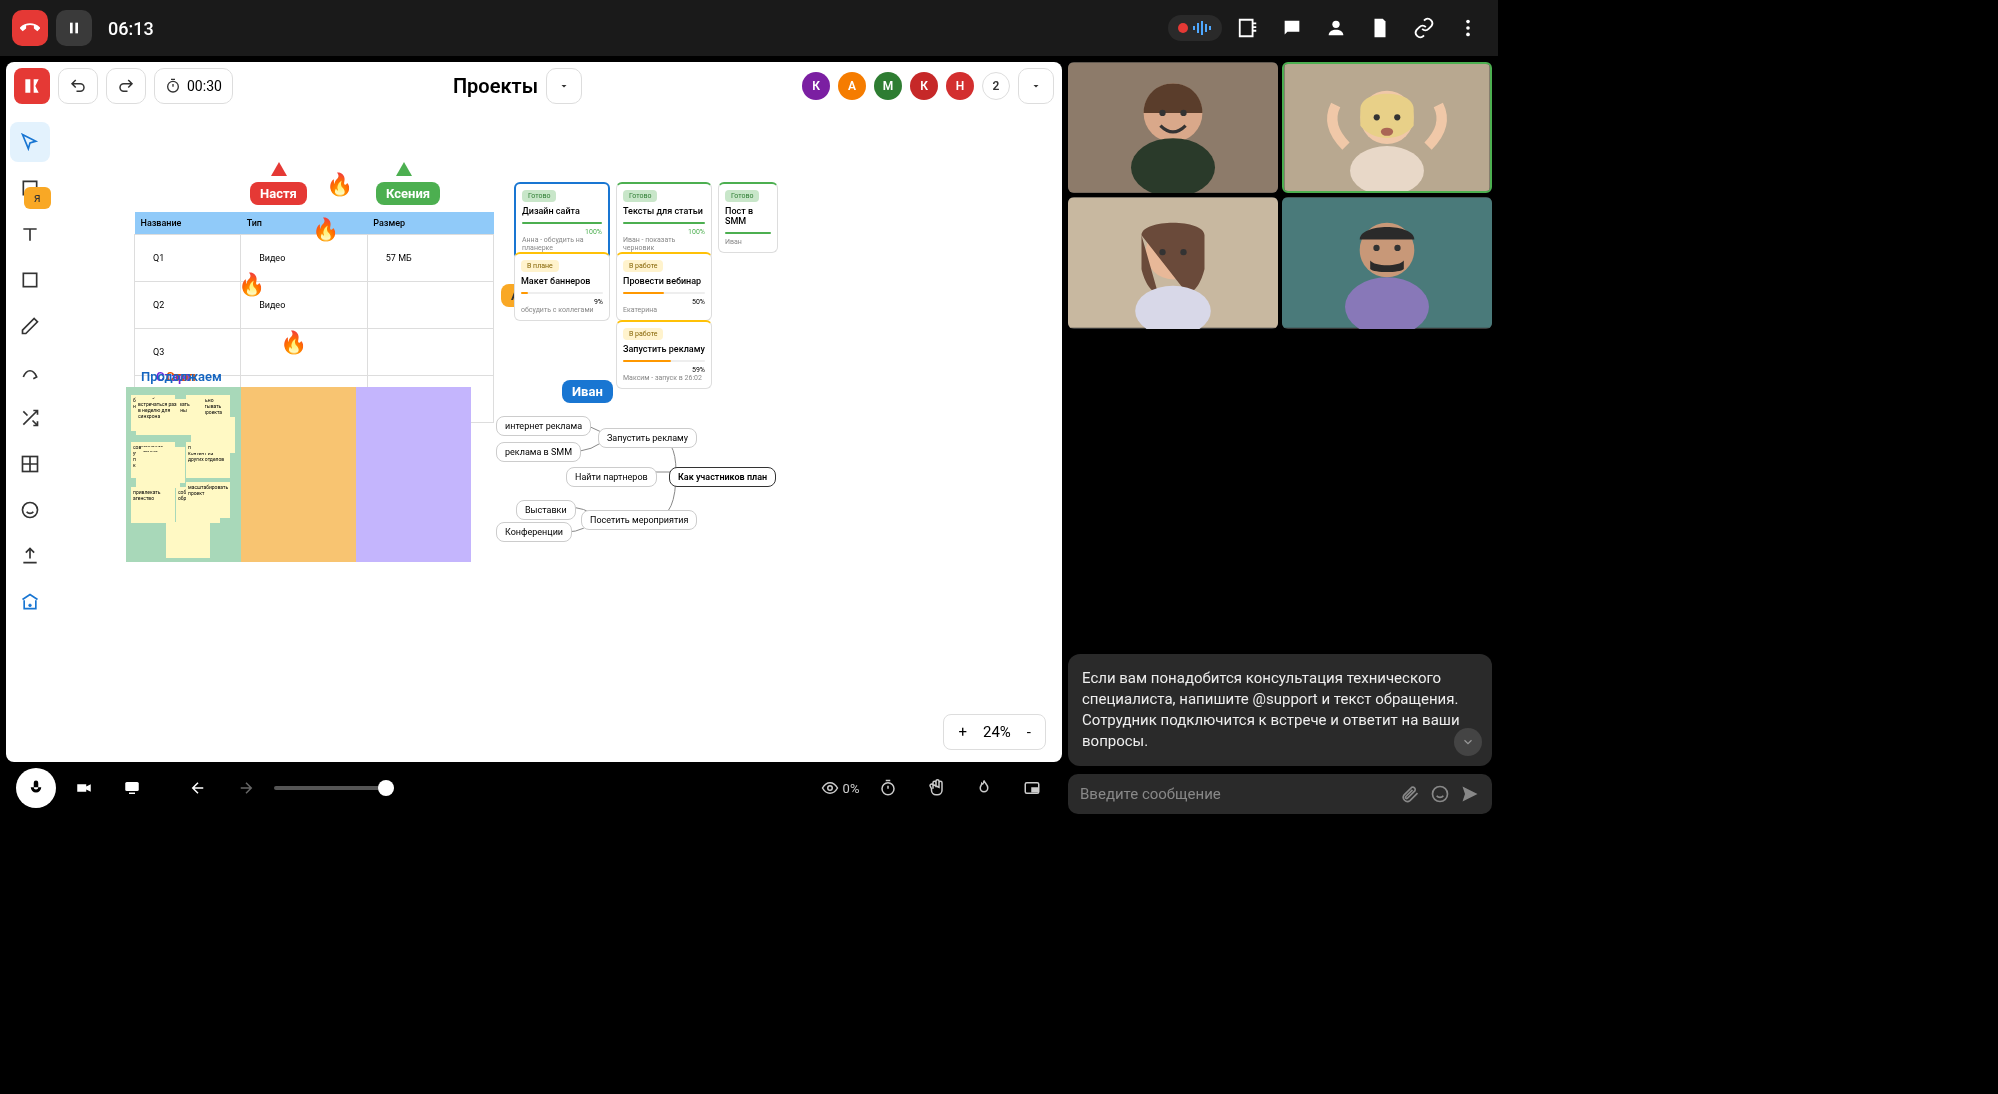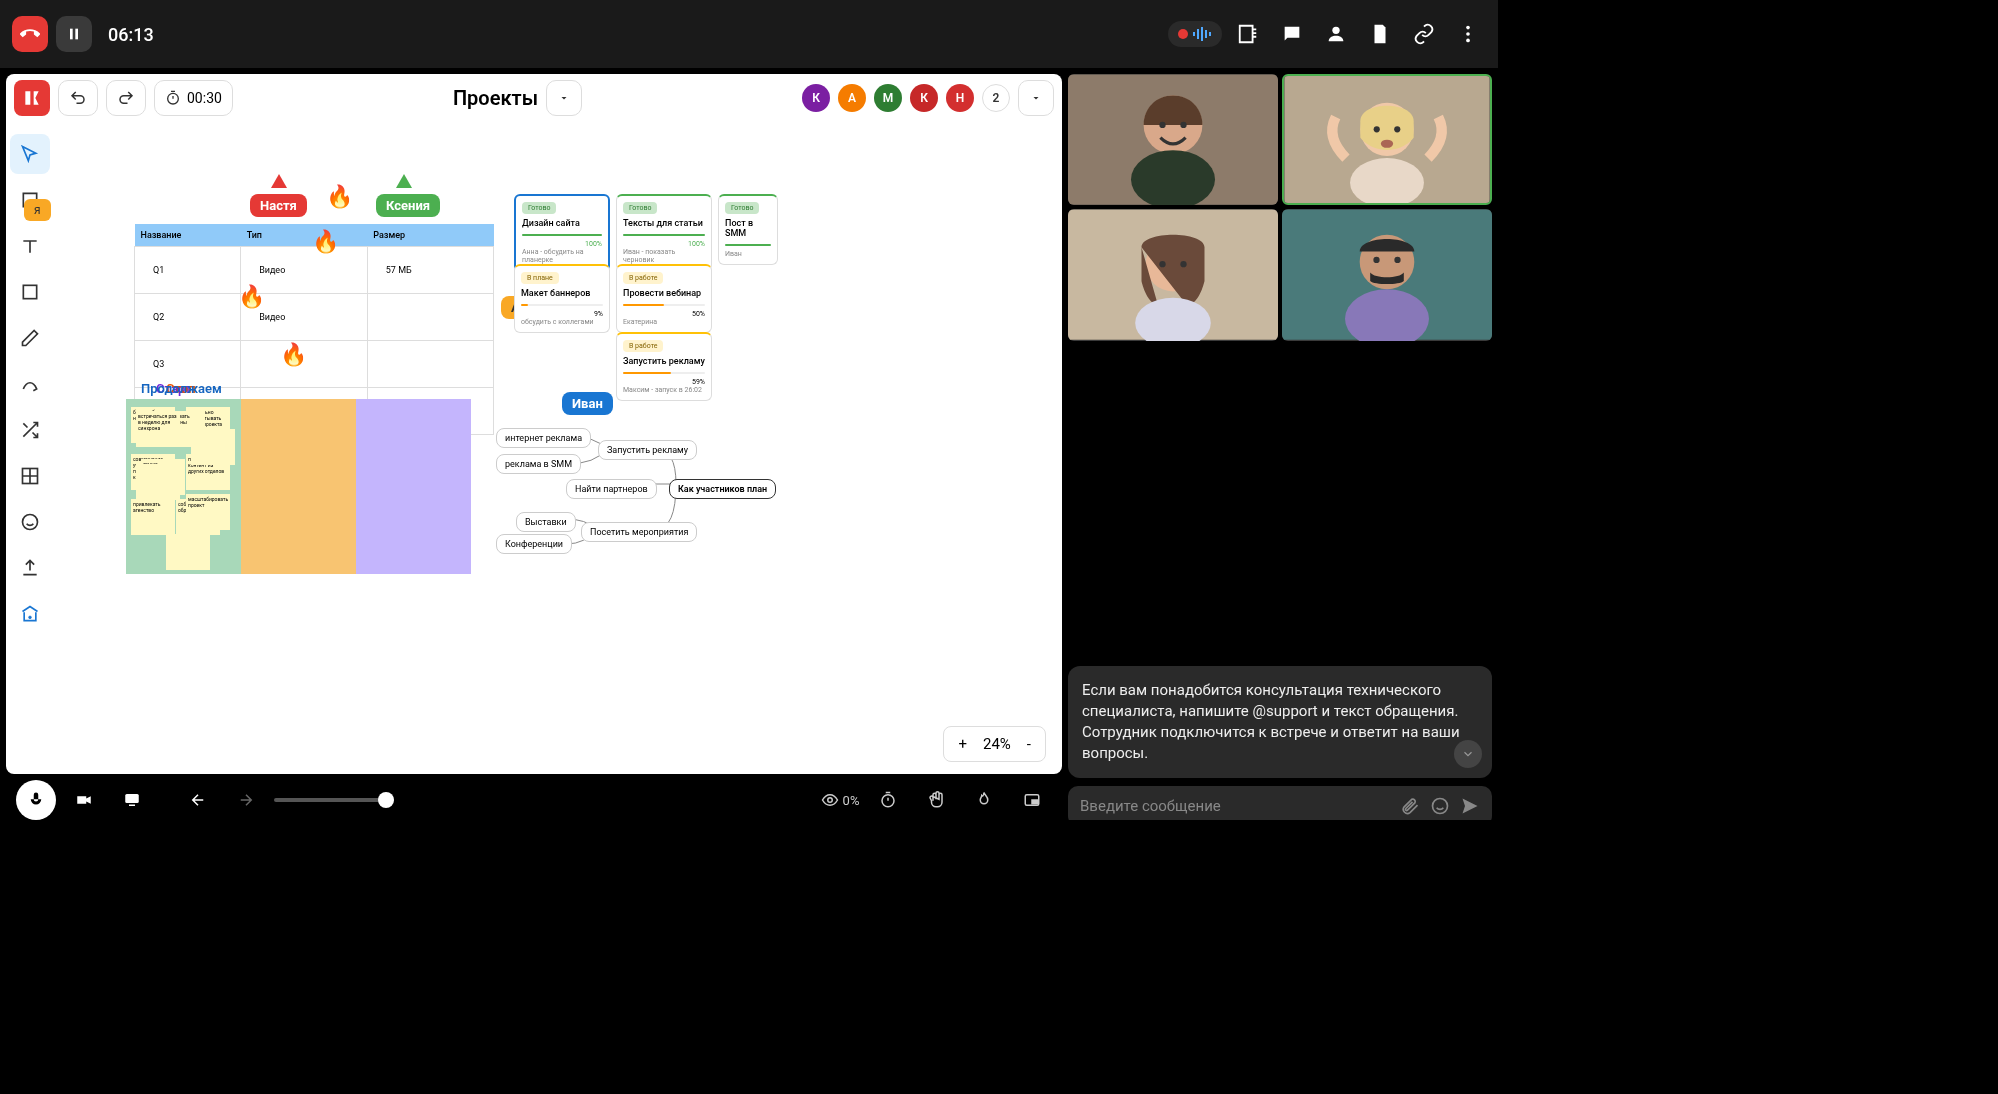--- a/index.html
+++ b/index.html
@@ -1,19 +1,19 @@
 <!DOCTYPE html>
 <html><head>
 <meta charset="utf-8">
 <style>
 * { margin:0; padding:0; box-sizing:border-box; font-family:-apple-system,BlinkMacSystemFont,"Segoe UI",Roboto,sans-serif; }
 body { background:#000; width:1498px; height:820px; overflow:hidden; position:relative; }
 
 
-.topbar { height:68px; background:#1a1a1a; display:flex; align-items:center; padding:0 12px; gap:8px; }
+.topbar { height:56px; background:#1a1a1a; display:flex; align-items:center; padding:0 12px; gap:8px; }
 .btn-round { width:36px; height:36px; border-radius:10px; display:flex; align-items:center; justify-content:center; cursor:pointer; }
 .btn-hangup { background:#e53935; }
 .btn-pause { background:#3a3a3a; color:#fff; }
 .call-timer { color:#fff; font-size:18px; font-weight:500; margin-left:8px; }
 .topbar-spacer { flex:1; }
 .rec-pill { display:flex; align-items:center; gap:4px; background:#2a2a2a; border-radius:20px; padding:6px 10px; }
 .rec-dot { width:10px; height:10px; border-radius:50%; background:#e53935; }
 .rec-wave { color:#4fa8ff; }
 .top-icon { width:36px; height:36px; display:flex; align-items:center; justify-content:center; color:#fff; cursor:pointer; }
 

